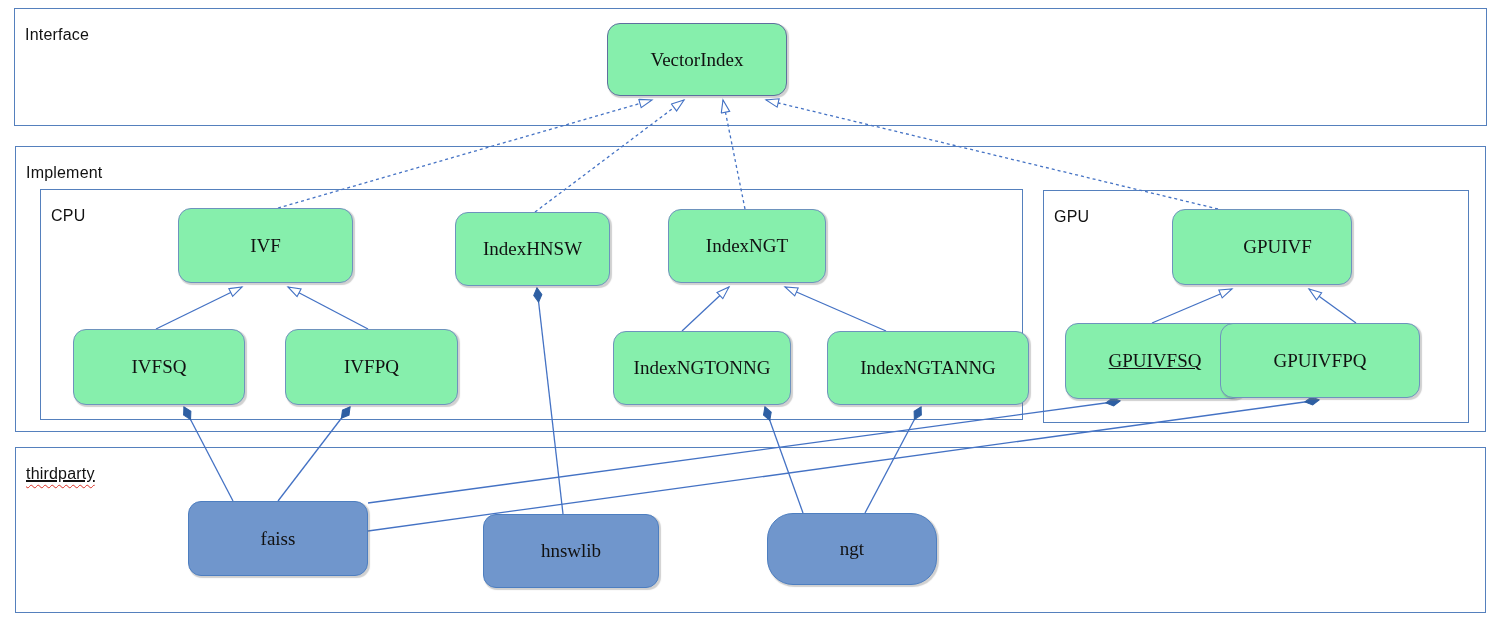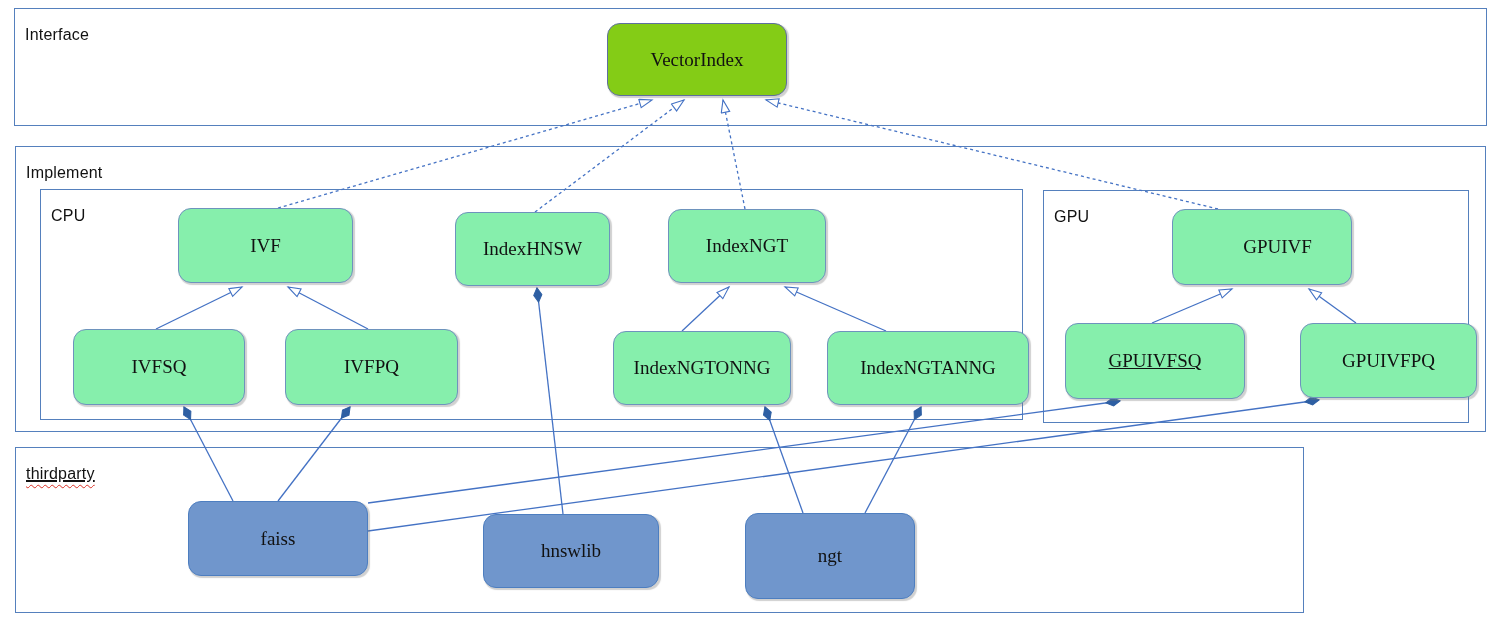--- a/index.html
+++ b/index.html
@@ -13,50 +13,50 @@
     box-sizing:border-box;z-index:1;
   }
   .container .clabel{
     position:absolute;top:17px;left:10px;font-size:16px;color:#111;
     letter-spacing:.2px;
   }
   .c-interface{left:14px;top:8px;width:1473px;height:118px;}
   .c-implement{left:15px;top:146px;width:1471px;height:286px;}
   .c-cpu{left:40px;top:189px;width:983px;height:231px;border-color:#5580bd;}
   .c-gpu{left:1043px;top:190px;width:426px;height:233px;}
-  .c-thirdparty{left:15px;top:447px;width:1289px;height:166px;}
+  .c-thirdparty{left:15px;top:447px;width:1471px;height:166px;}
   .c-cpu,.c-gpu{background:transparent;}
   .u-straight{text-decoration:underline;text-decoration-thickness:1.5px;}
   .u-wavy{text-decoration:underline wavy #d93025;text-decoration-thickness:1px;text-underline-offset:5px;}
   
   svg.edges{position:absolute;left:0;top:0;z-index:2;pointer-events:none;}
   
   .node{
     position:absolute;z-index:3;border-radius:13px;box-sizing:border-box;
     display:flex;align-items:center;justify-content:center;
     font-family:"Liberation Serif","DejaVu Serif",serif;font-size:19px;color:#111;
     box-shadow:1.5px 1.5px 1px rgba(120,120,120,.35);
   }
-  .node-pink {background:#84cc16;border:1px solid #5f6f9e;}
+  .node-pink {background:#86efac;border:1px solid #5f6f9e;}
   .node-green{background:#86efac;border:1px solid #6e93bd;justify-content:center;}
   .node-blue {background:#7096cc;border:1px solid #4d7ec0;}
   .n-vectorindex{left:607px;top:23px;width:180px;height:73px;}
   .n-ivf{left:178px;top:208px;width:175px;height:75px;}
   .n-indexhnsw{left:455px;top:212px;width:155px;height:74px;}
   .n-indexngt{left:668px;top:209px;width:158px;height:74px;}
   .n-ivfsq{left:73px;top:329px;width:172px;height:76px;}
   .n-ivfpq{left:285px;top:329px;width:173px;height:76px;}
   .n-indexngtonng{left:613px;top:331px;width:178px;height:74px;}
   .n-indexngtanng{left:827px;top:331px;width:202px;height:74px;}
   .n-gpuivf{left:1172px;top:209px;width:180px;height:76px;padding-left:31px;}
   .n-gpuivfsq{left:1065px;top:323px;width:180px;height:76px;text-decoration:underline;}
-  .n-gpuivfpq{left:1300px;top:323px;width:177px;height:75px;}
+  .n-gpuivfpq{left:1220px;top:323px;width:200px;height:75px;}
   .n-faiss{left:188px;top:501px;width:180px;height:75px;}
   .n-hnswlib{left:483px;top:514px;width:176px;height:74px;}
-  .n-ngt{left:745px;top:513px;width:170px;height:86px;}
+  .n-ngt{left:767px;top:513px;width:170px;height:72px;border-radius:26px;}
 </style>
 </head>
 <body>
 
 <div class="container c-interface">
   <span class="clabel">Interface</span>
 </div>
 
 <div class="container c-implement">
   <span class="clabel">Implement</span>

